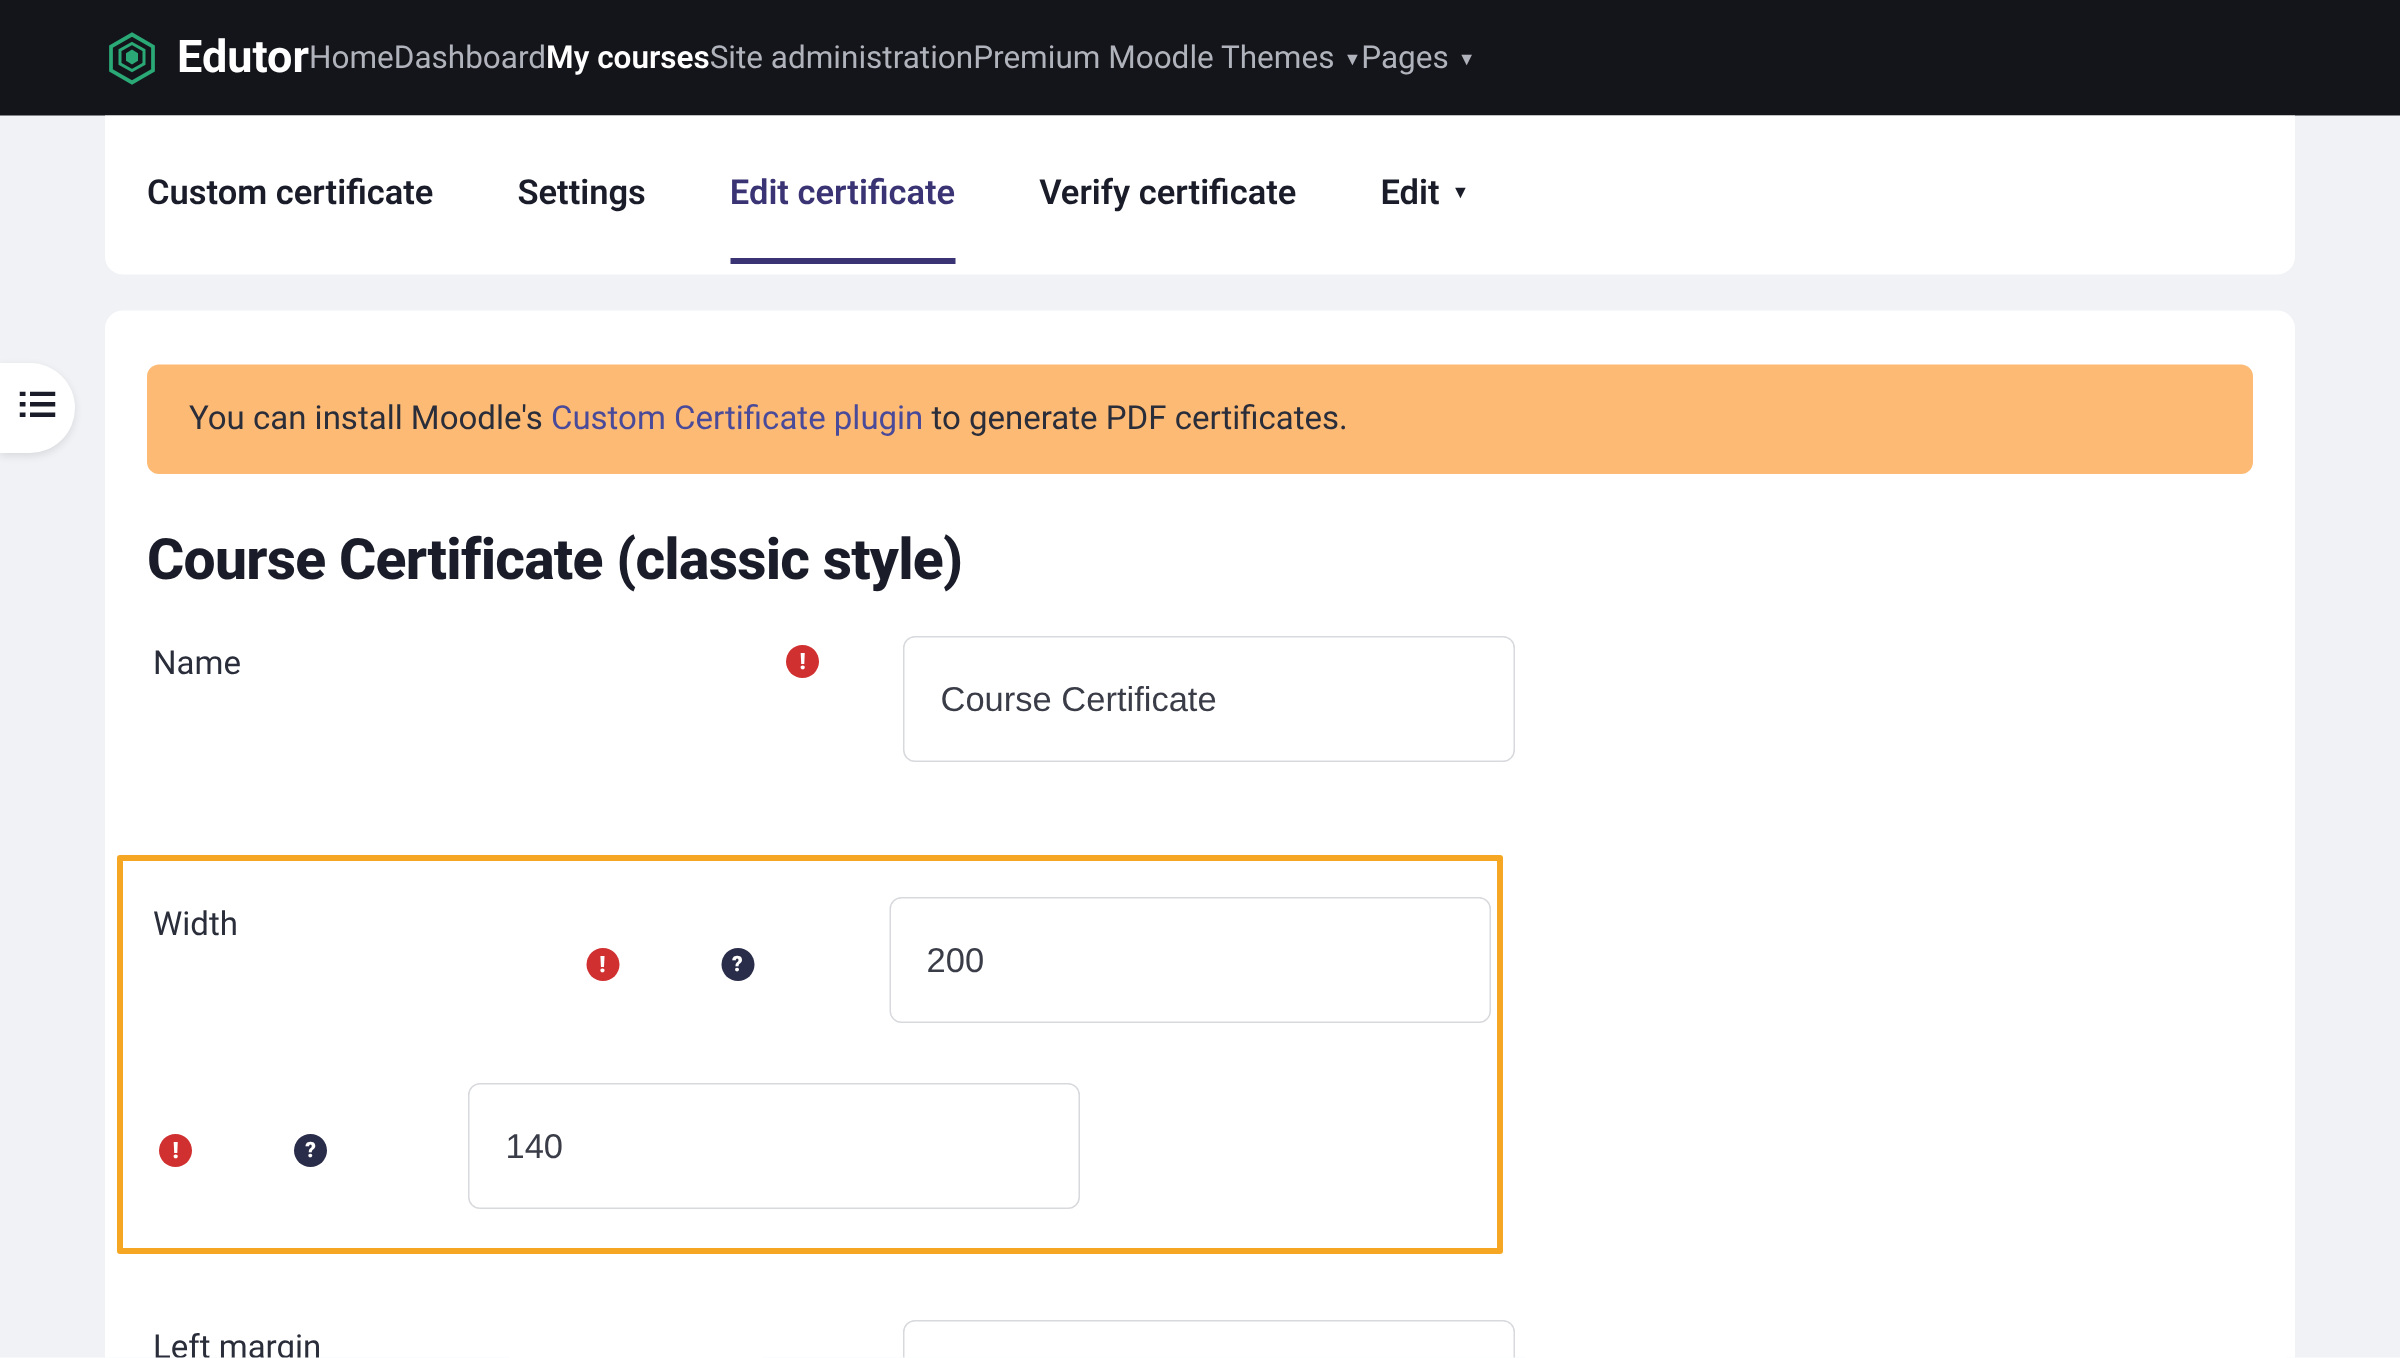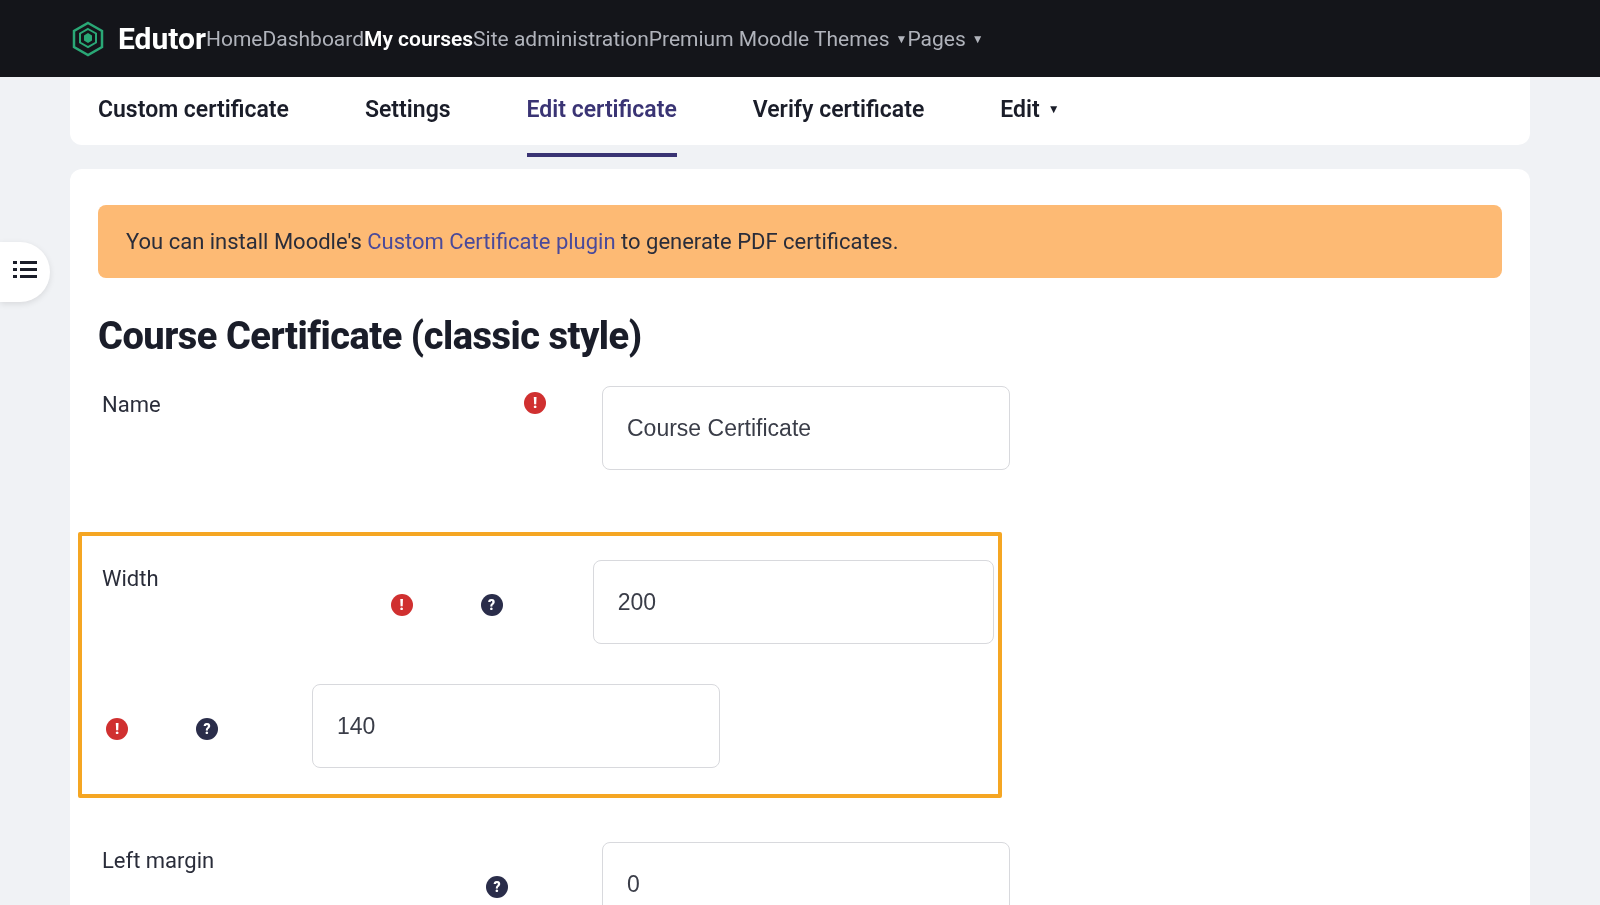--- a/index.html
+++ b/index.html
@@ -51,22 +51,22 @@
     }
     .page-container {
       padding: 0 70px;
     }
     .tabs-card {
       background: #fff;
       border-radius: 0 0 12px 12px;
       padding: 0 28px;
       display: flex;
       align-items: center;
-      gap: 76px;
-      height: 68px;
+      gap: 56px;
+      height: 106px;
     }
     .tab {
       font-size: 23px;
       font-weight: 600;
       color: #1a1d29;
       padding: 30px 0;
       cursor: pointer;
       border-bottom: 4px solid transparent;
       position: relative;
       display: flex;

